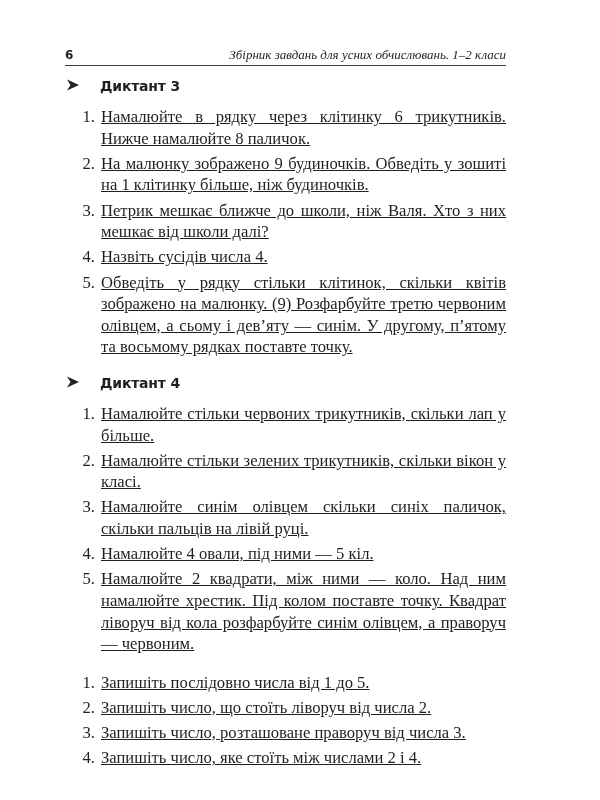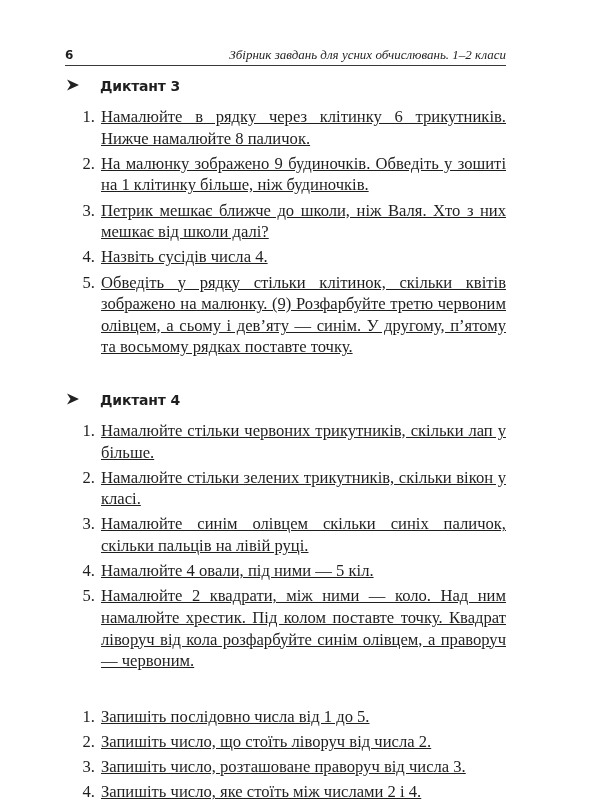--- a/index.html
+++ b/index.html
@@ -37,21 +37,21 @@
     .book-title {
       font-family: Liberation Serif, serif;
       font-style: italic;
       font-size: 13px;
       line-height: 14px;
     }
     .section {
       margin-top: 12px;
     }
     .section + .section {
-      margin-top: 34px;
+      margin-top: 17px;
     }
     .section-heading {
       display: flex;
       height: 22px;
     }
     .arrow-icon {
       width: 14px;
       height: 14px;
       margin-left: 1px;
       margin-right: 20px;

